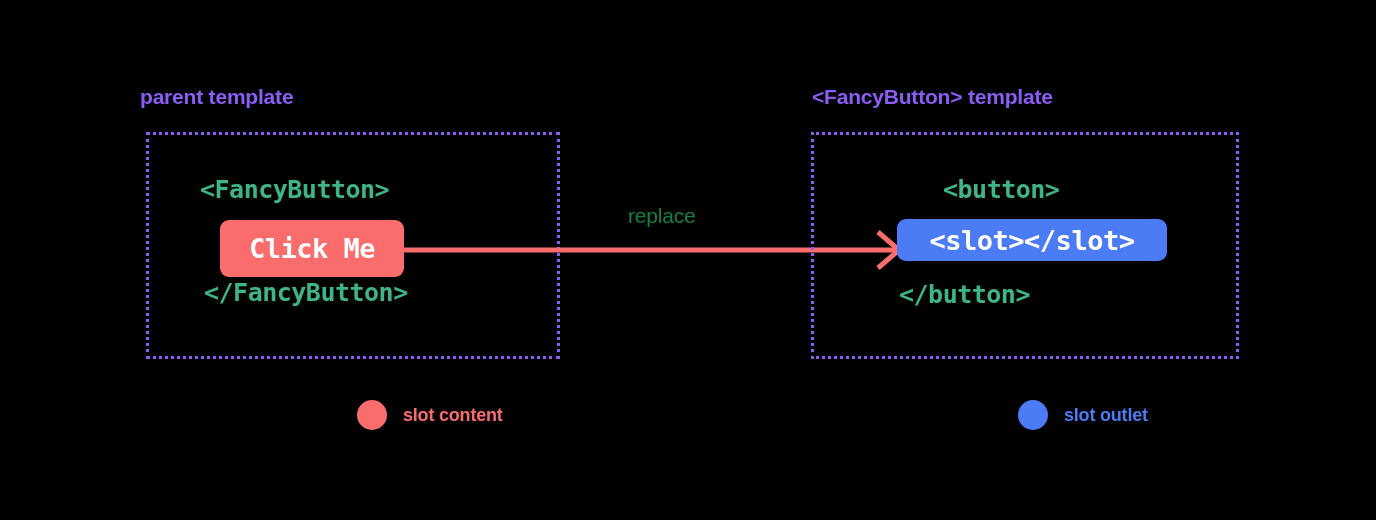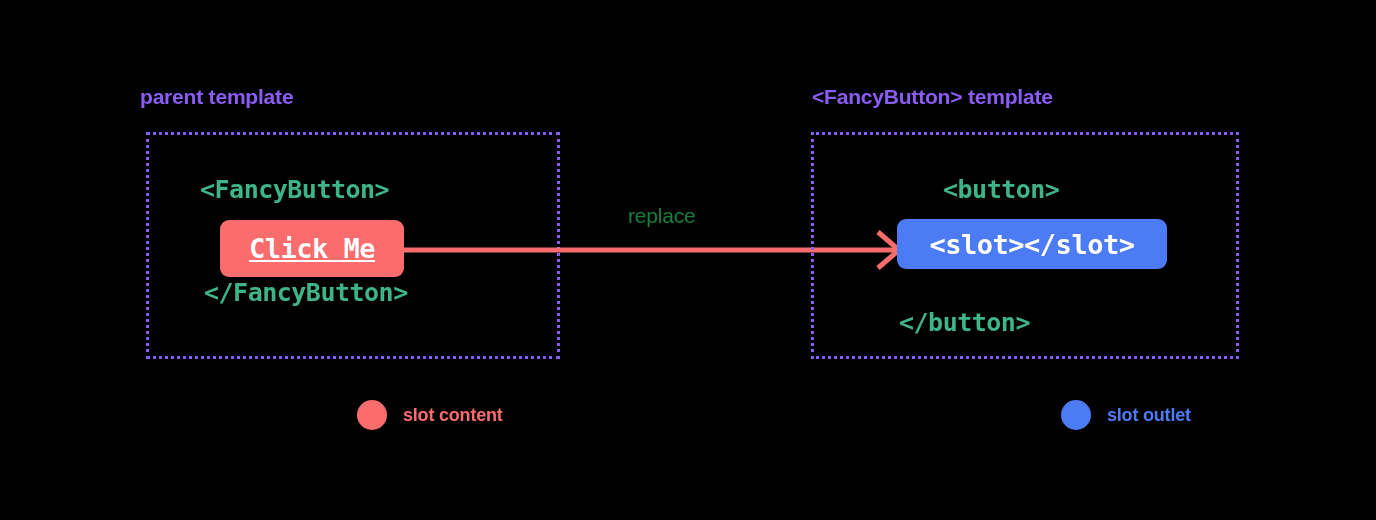--- a/index.html
+++ b/index.html
@@ -49,44 +49,43 @@
     color: #3EB489;
     font-family: "DejaVu Sans Mono", "Liberation Mono", monospace;
     font-weight: bold;
     font-size: 25px;
     letter-spacing: -0.5px;
     white-space: nowrap;
   }
   #code-fancy-open  { left: 200px; top: 175px; }
   #code-fancy-close { left: 204px; top: 278px; }
   #code-button-open  { left: 899px; top: 175px; margin-left: 44px; }
-  #code-button-close { left: 899px; top: 308px; }
+  #code-button-close { left: 899px; top: 280px; }
 
   
   .chip {
     position: absolute;
     display: flex;
     align-items: center;
     justify-content: center;
     border-radius: 9px;
     font-family: "DejaVu Sans Mono", "Liberation Mono", monospace;
     font-weight: bold;
     font-size: 27px;
     color: #FFFFFF;
     letter-spacing: -0.5px;
     white-space: nowrap;
     box-sizing: border-box;
   }
   #chip-click-me {
     left: 220px; top: 220px; width: 184px; height: 57px;
     background: #FB6C6C;
-    text-decoration: underline;
   }
   #chip-slot {
-    left: 897px; top: 219px; width: 270px; height: 50px;
+    left: 897px; top: 219px; width: 270px; height: 42px;
     background: #4B7BF5;
   }
 
   
   #arrow-svg {
     position: absolute;
     left: 400px;
     top: 222px;
     width: 510px;
     height: 56px;
@@ -106,21 +105,21 @@
 
   
   .legend-item {
     position: absolute;
     display: flex;
     align-items: center;
     gap: 16px;
     white-space: nowrap;
   }
   #legend-slot-content { left: 357px; top: 400px; }
-  #legend-slot-outlet  { left: 1061px; top: 400px; gap: 16px; }
+  #legend-slot-outlet  { left: 1018px; top: 400px; gap: 16px; }
 
   .legend-dot {
     width: 30px;
     height: 30px;
     border-radius: 50%;
     flex: 0 0 auto;
   }
   .legend-dot.red  { background: #FB6C6C; }
   .legend-dot.blue { background: #4B7BF5; }
 

